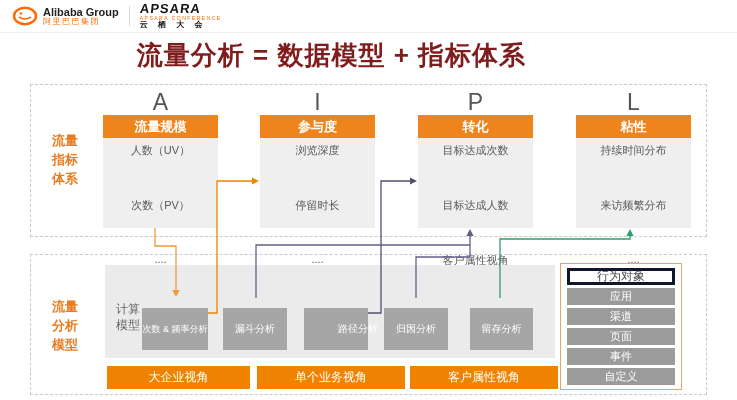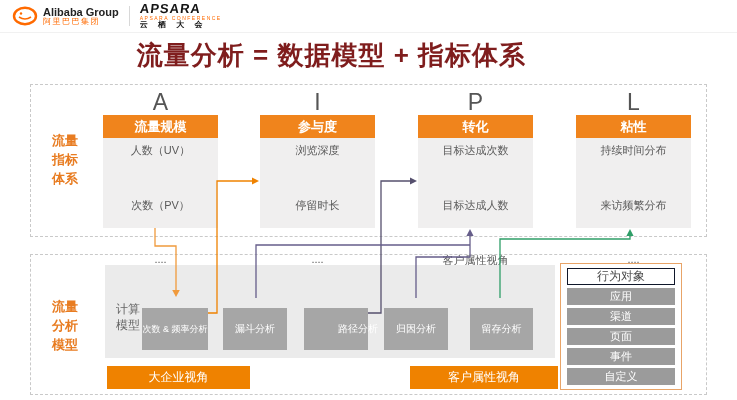--- a/index.html
+++ b/index.html
@@ -47,21 +47,21 @@
   .mbox { position:absolute; top:308px; height:42px; background:#A6A6A6; color:#fff;
     display:flex; align-items:center; justify-content:center; font-size:10px; white-space:nowrap; }
   .mbox1 { left:142px; width:66px; font-size:9px; }
   .mbox2 { left:223px; width:64px; }
   .mbox3 { left:304px; width:64px;padding-left:44px; }
   .mbox4 { left:384px; width:64px;font-family:Liberation Mono, monospace; }
   .mbox5 { left:470px; width:63px; }
   
   .behavior { position:absolute; left:560px; top:263px; width:122px; height:127px;
     border:1px solid #E8A468; background:#fff; padding:4px 6px; }
-  .behavior-title { height:17px; border:1px solid #0f172a; background:#fff; color:#4a4a4a;
+  .behavior-title { height:17px; border:3px solid #0f172a; background:#fff; color:#4a4a4a;
     font-size:12px; display:flex; align-items:center; justify-content:center; margin-bottom:3px; }
   .behavior-item { height:17px; background:#9B9B9B; color:#fff; font-size:11px;
     display:flex; align-items:center; justify-content:center; margin-bottom:3px; }
   
   .viewbtn { position:absolute; top:366px; height:23px; background:#EF8200; color:#fff;
     font-size:12px; font-weight:normal; display:flex; align-items:center; justify-content:center; }
   .v1 { left:107px; width:143px; }
   .v2 { left:257px; width:148px; }
   .v3 { left:410px; width:148px; }
   
@@ -157,20 +157,21 @@
   <div class="behavior">
     <div class="behavior-title">行为对象</div>
     <div class="behavior-item">应用</div>
     <div class="behavior-item">渠道</div>
     <div class="behavior-item">页面</div>
     <div class="behavior-item">事件</div>
     <div class="behavior-item">自定义</div>
   </div>
 
   <div class="viewbtn v1">大企业视角</div>
+  <div class="viewbtn v2">单个业务视角</div>
   <div class="viewbtn v3">客户属性视角</div>
 
   <svg class="overlay" viewBox="0 0 737 400">
     <polyline points="155,228 155,246 176,246 176,291" fill="none" stroke-width="1.3" stroke="#F09A3C"></polyline>
     <polygon points="176,297 172.2,290 179.8,290" fill="#F09A3C"></polygon>
 
     <polyline points="208,313 217,313 217,181 252,181" fill="none" stroke-width="1.3" stroke="#EF8200"></polyline>
     <polygon points="259,181 252,177.4 252,184.6" fill="#EF8200"></polygon>
 
     <polyline points="368,313 381,313 381,181 410,181" fill="none" stroke-width="1.3" stroke="#56506E"></polyline>

